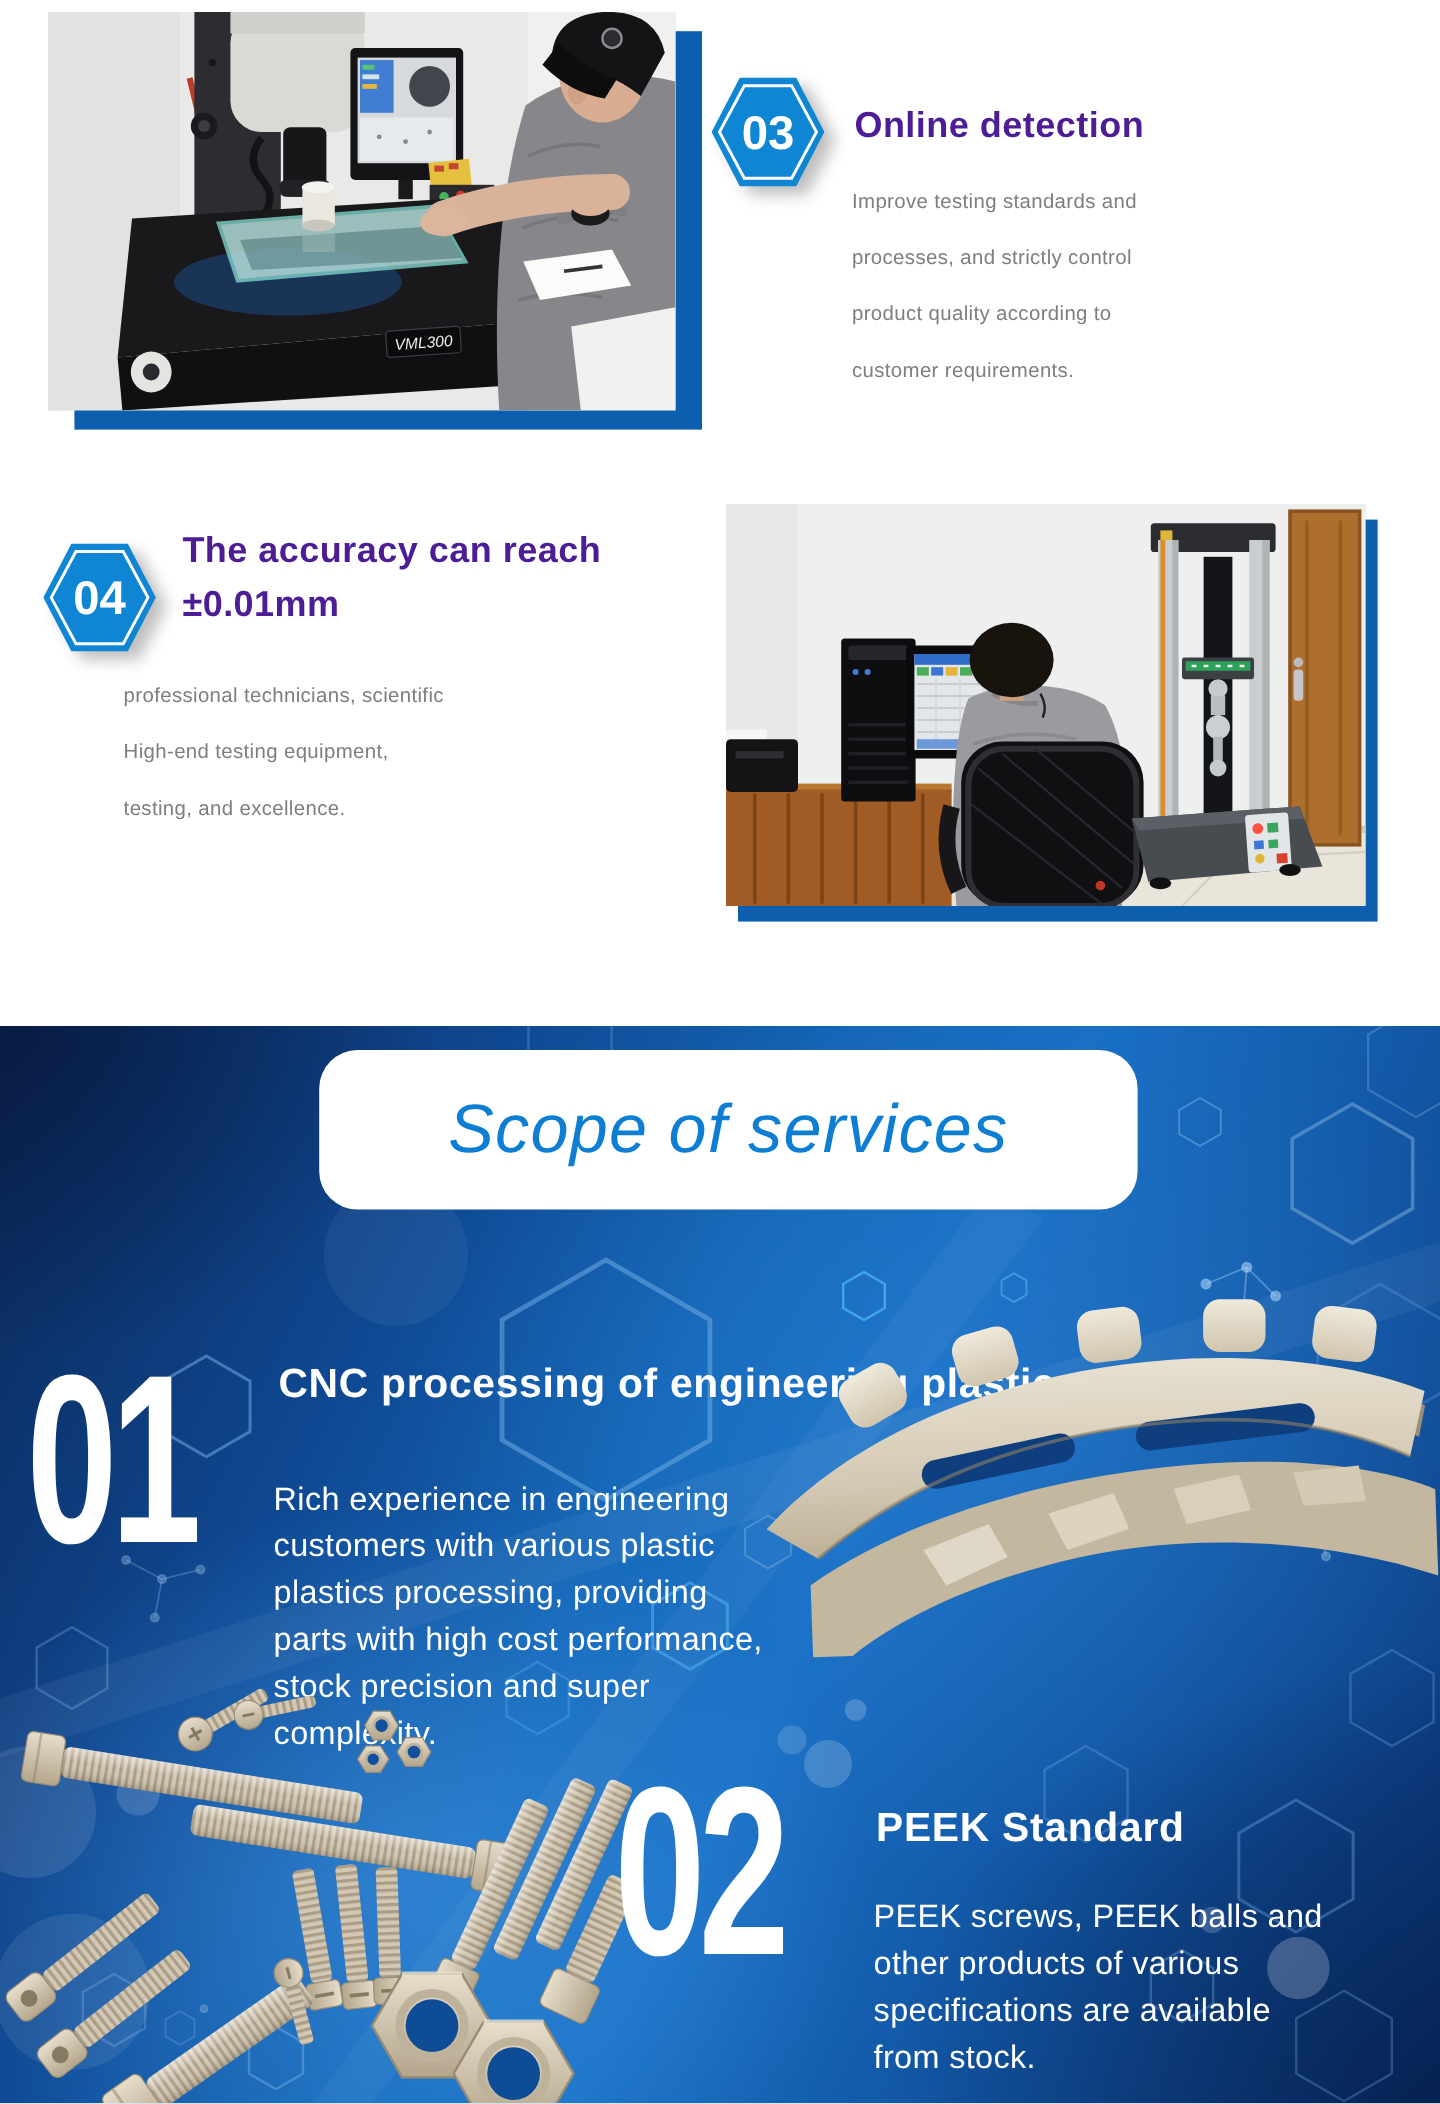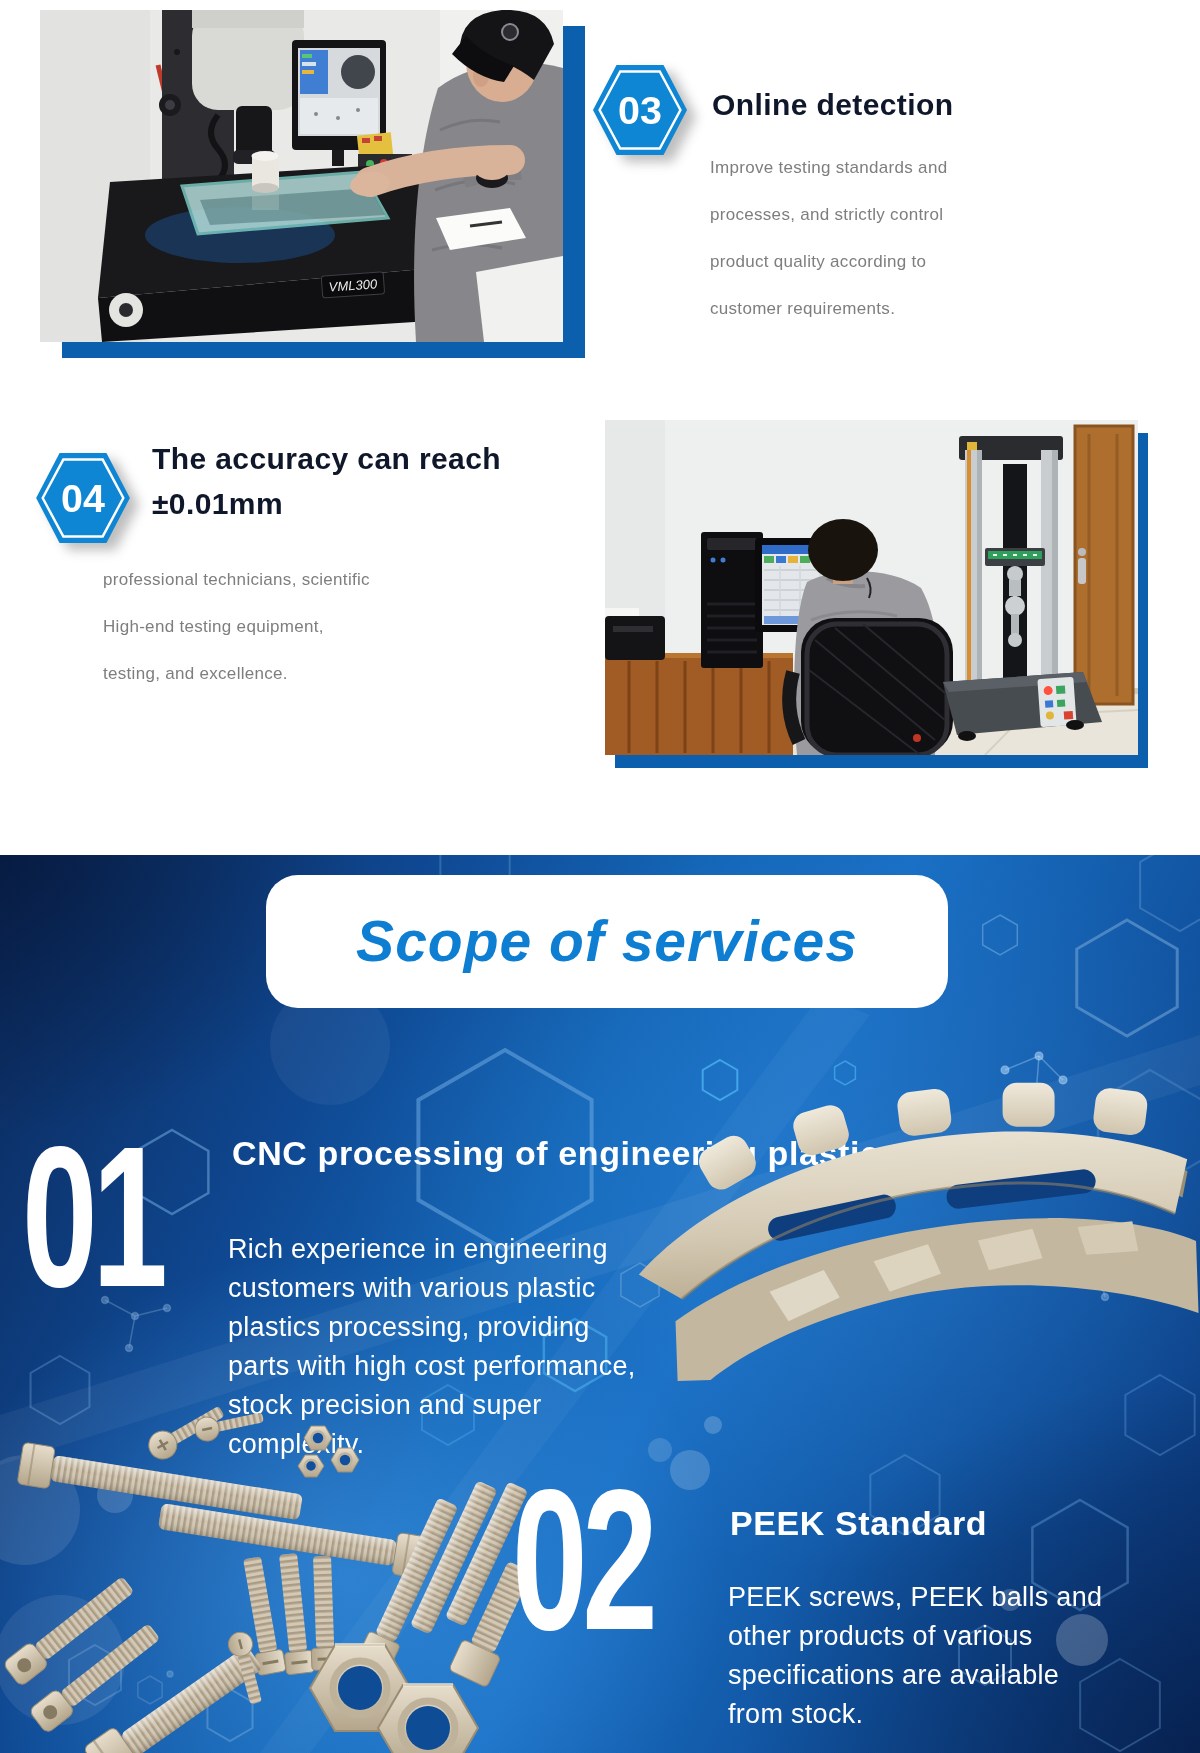--- a/index.html
+++ b/index.html
@@ -7,39 +7,39 @@
         font-family:"Liberation Sans",sans-serif;}
   
   .photo{position:absolute;overflow:hidden;background:#dfe2e4;}
   .photo svg{display:block;width:100%;height:100%;}
   .photo1{left:40px;top:10px;width:523px;height:332px;box-shadow:22px 16px 0 0 #0b5fad;}
   .photo2{left:605px;top:420px;width:533px;height:335px;box-shadow:10px 13px 0 0 #0b5fad;}
   .badge{position:absolute;filter:drop-shadow(9px 7px 6px rgba(110,110,110,.45));}
   .badge svg{display:block;width:100%;height:100%;}
   .badge03{left:593px;top:64px;width:94px;height:92px;}
   .badge04{left:36px;top:453px;width:94px;height:90px;}
-  .step-title{position:absolute;font-size:30px;font-weight:bold;color:#0f172a;letter-spacing:.4px;}
+  .step-title{position:absolute;font-size:30px;font-weight:bold;color:#4c1d95;letter-spacing:.4px;}
   .t03{left:712px;top:88px;}
   .t04{left:152px;top:436px;width:400px;line-height:45px;}
   .step-para{position:absolute;font-size:17px;color:#7e7e7e;letter-spacing:.3px;}
   .step-para div{height:47px;line-height:47px;}
   .p03{left:710px;top:144px;}
   .p04{left:103px;top:556px;}
   
   .blue{position:absolute;left:0;top:855px;width:1200px;height:898px;overflow:hidden;
     background:
       radial-gradient(520px 400px at 0% 0%, rgba(4,18,48,.55), rgba(4,18,48,0) 70%),
       radial-gradient(640px 520px at 100% 100%, rgba(4,18,48,.5), rgba(4,18,48,0) 72%),
       radial-gradient(560px 460px at 28% 80%, rgba(72,158,235,.5), rgba(72,158,235,0) 70%),
       radial-gradient(680px 520px at 70% 38%, rgba(45,130,212,.45), rgba(45,130,212,0) 72%),
       linear-gradient(116deg,#0b2757 0%,#0f4892 26%,#1467b8 44%,#196fc4 56%,#10509c 78%,#0a3172 100%);}
   .deco{position:absolute;left:0;top:0;width:1200px;height:898px;pointer-events:none;}
   .scope-box{position:absolute;left:266px;top:20px;width:682px;height:133px;background:#ffffff;
              border-radius:32px;}
-  .scope-title{display:block;text-align:center;line-height:133px;font-size:57px;font-weight:bold;
+  .scope-title{display:block;text-align:center;line-height:133px;font-size:57px;font-weight:normal;
                font-style:italic;color:#0e7ed2;letter-spacing:1px;}
   .big-num{position:absolute;font-size:200px;line-height:1;font-weight:bold;color:#ffffff;
            transform:scaleX(.68);transform-origin:left top;letter-spacing:-8px;}
   .n01{left:22px;top:262px;}
   .n02{left:512px;top:605px;}
   .svc-title{position:absolute;font-size:34px;font-weight:bold;color:#ffffff;letter-spacing:.6px;}
   .st01{left:232px;top:279px;}
   .st02{left:730px;top:649px;}
   .svc-para{position:absolute;font-size:27px;color:#ffffff;letter-spacing:.3px;}
   .svc-para div{height:39px;line-height:39px;}

